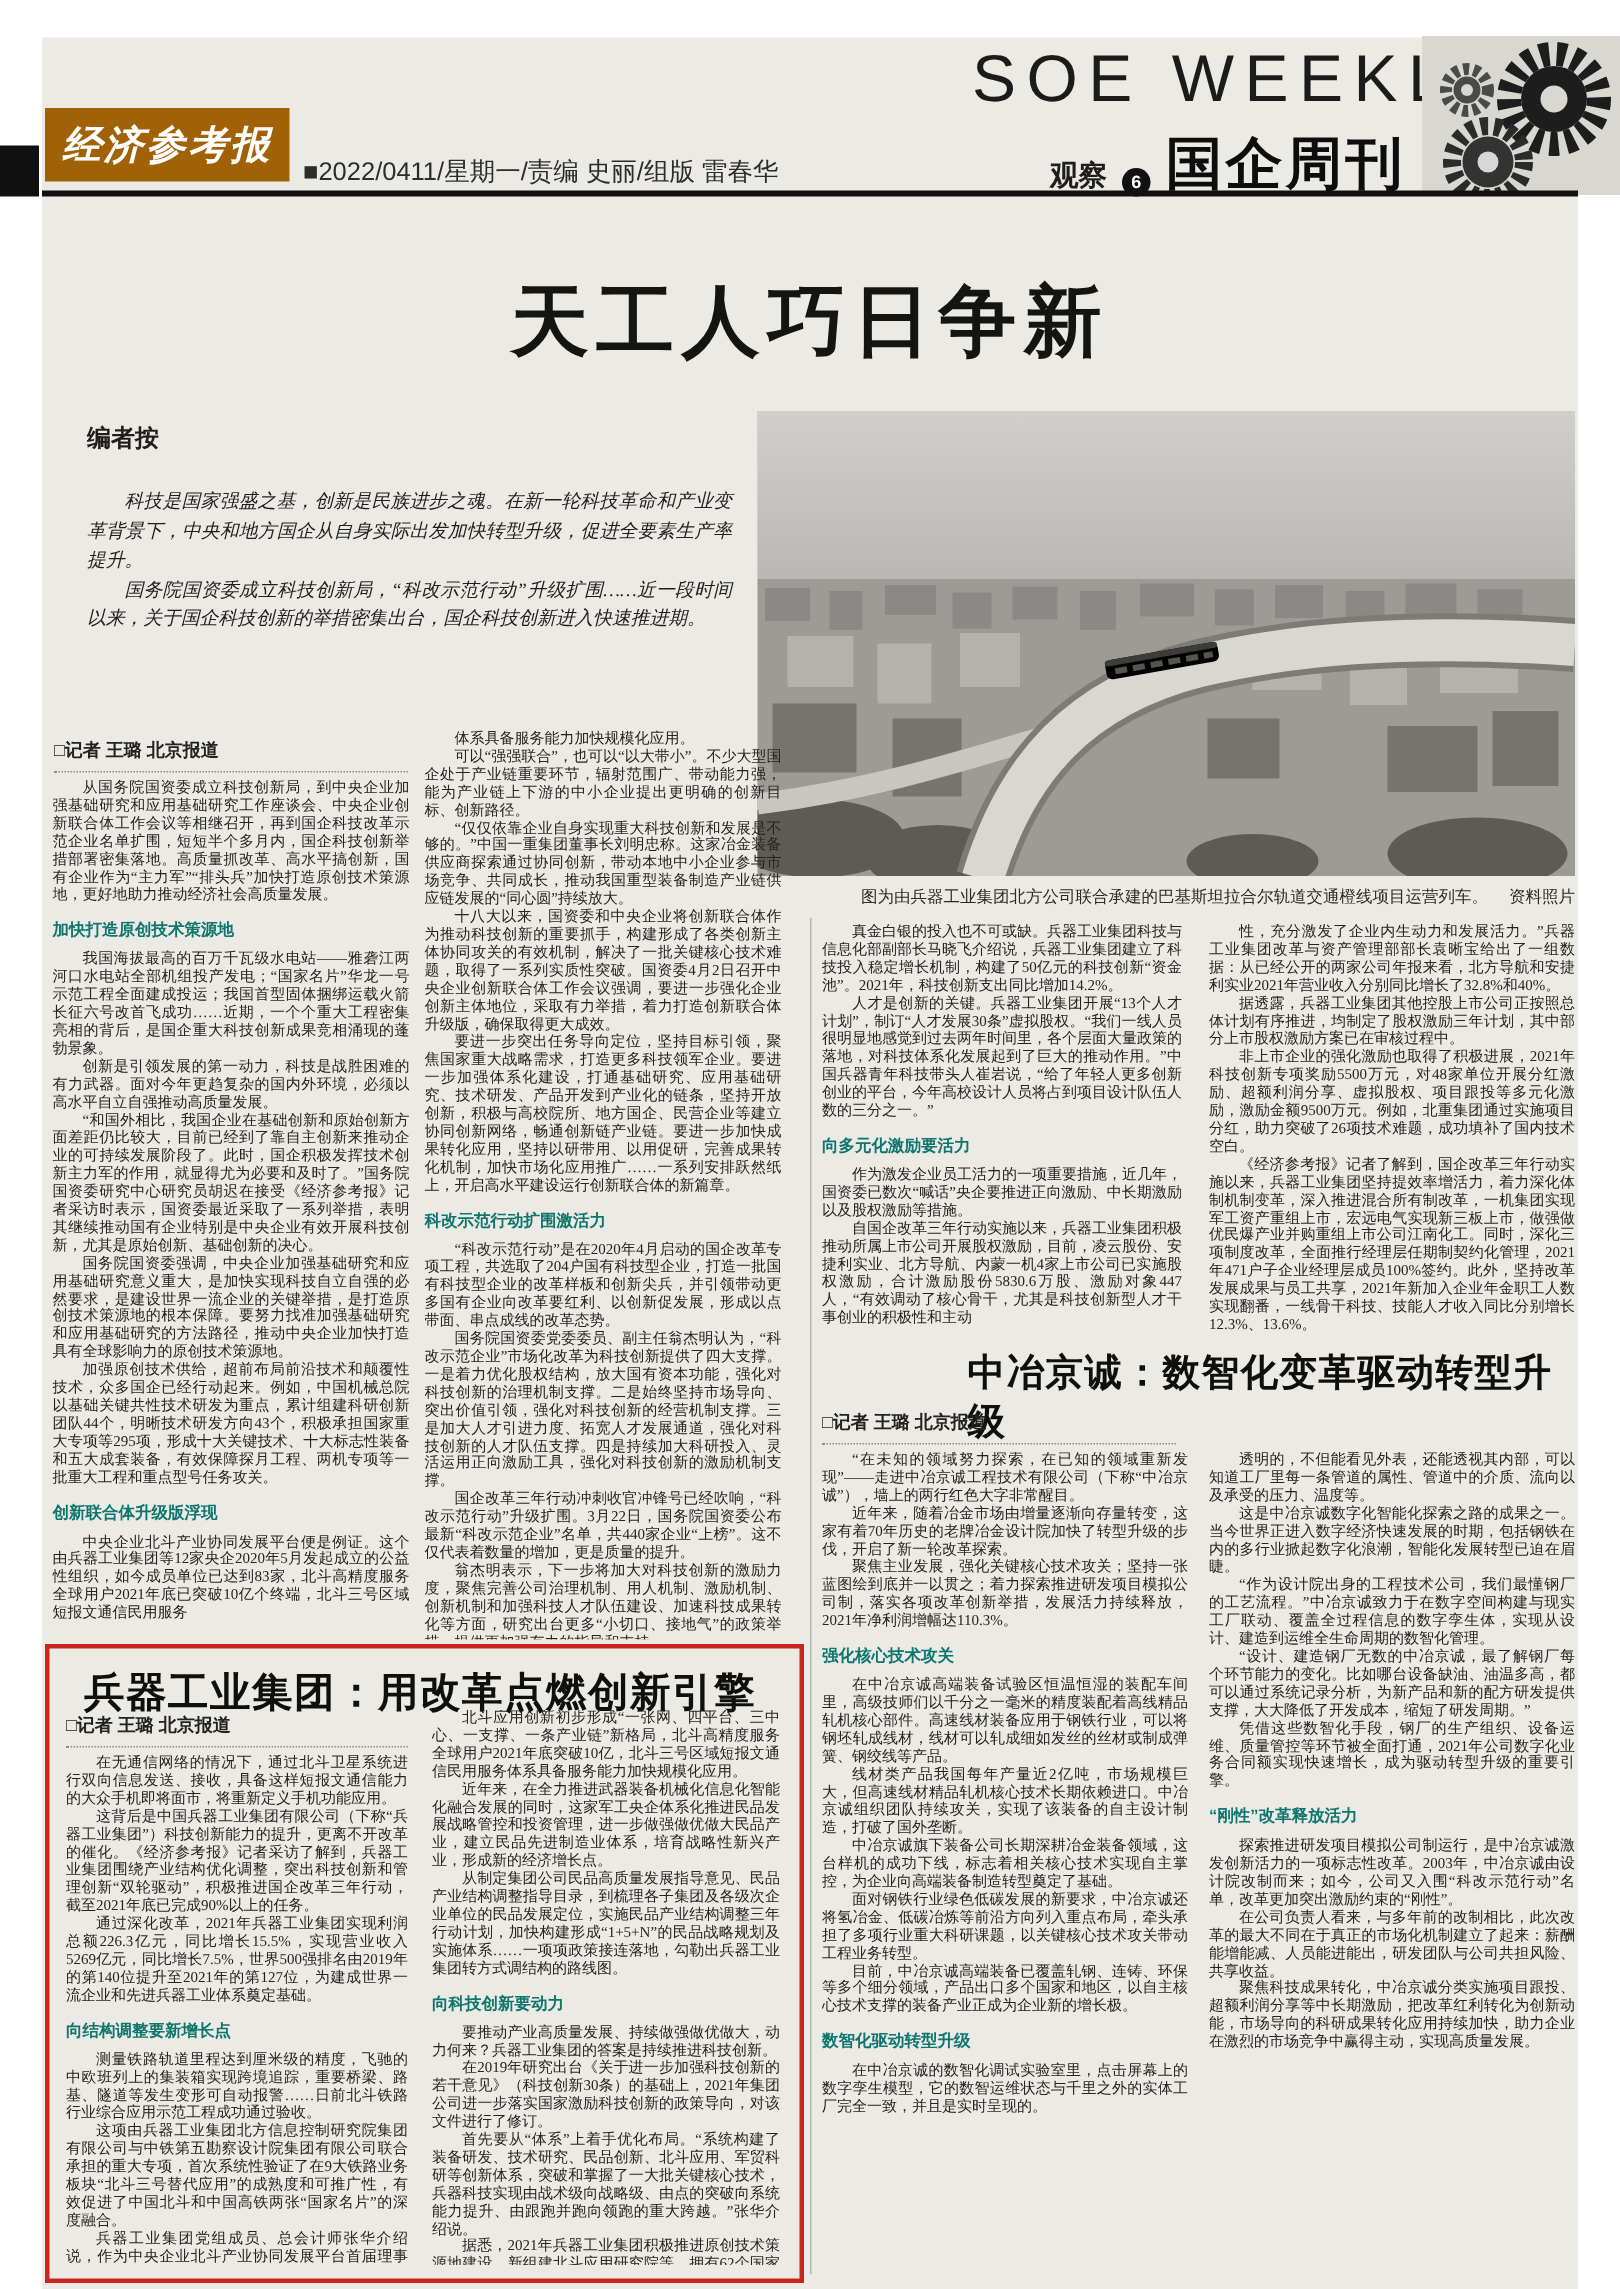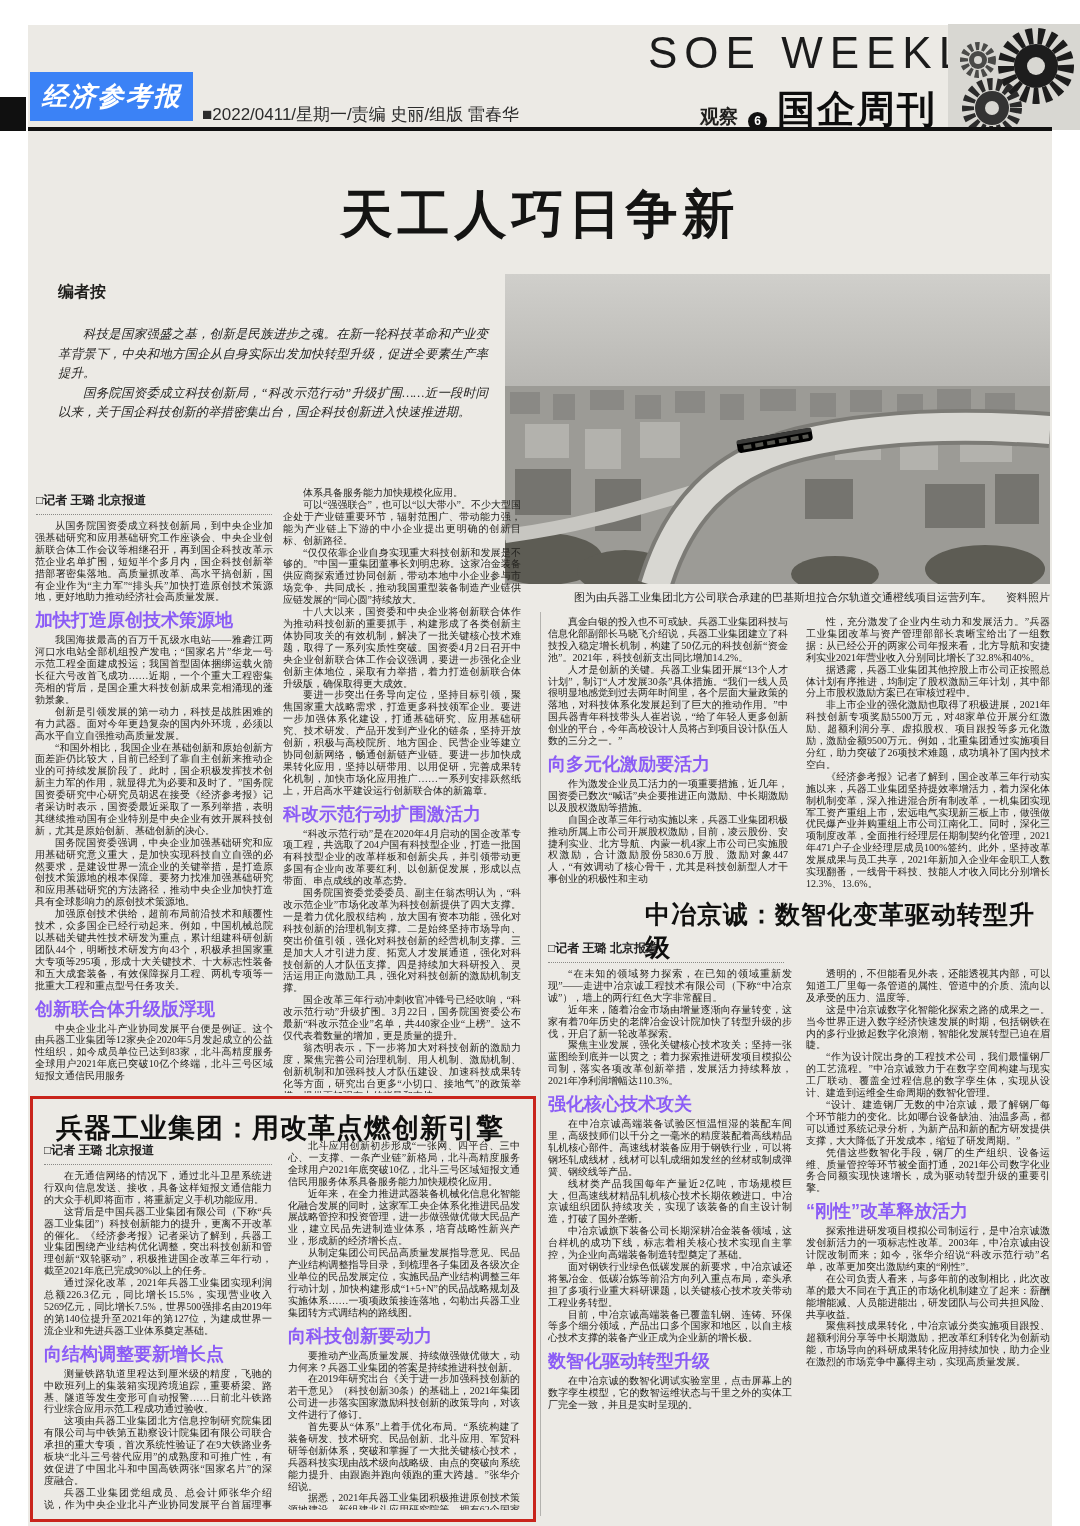--- a/index.html
+++ b/index.html
@@ -1,21 +1,21 @@
 <!DOCTYPE html>
 <html><head>
 <meta charset="utf-8">
 <style>
   html,body{margin:0;padding:0;background:#ffffff;}
   .canvas{position:relative;width:1080px;height:1526px;background:#ffffff;overflow:hidden;
           font-family:"Liberation Serif", serif;color:#1f1e1c;}
   .abs{position:absolute;}
   .sheet-bg{left:28px;top:25px;width:1024px;height:1501px;background:#eceae5;}
   .edge-block{left:0;top:97px;width:26px;height:34px;background:#101010;}
-  .logo-box{left:30px;top:72px;width:163px;height:49px;background:#3b82f6;color:#fff;
+  .logo-box{left:30px;top:72px;width:163px;height:49px;background:#a16207;color:#fff;
             display:flex;align-items:center;justify-content:center;font-family:"DejaVu Serif",serif;
             font-style:italic;font-weight:bold;font-size:26px;letter-spacing:2px;}
   .issue-info{left:202px;top:103px;font-size:17px;color:#2c2c2c;font-family:"Liberation Sans",sans-serif;}
   .masthead-rule{left:28px;top:127px;width:1024px;height:4px;background:#111;}
   .soe-en{left:648px;top:28px;font-family:"Liberation Sans",sans-serif;font-weight:300;
           font-size:44px;letter-spacing:7px;color:#1b1b1b;}
   .section-row{left:700px;top:84px;width:280px;display:flex;align-items:flex-end;gap:10px;
                font-family:"Liberation Sans",sans-serif;}
   .observe{font-size:19px;font-weight:600;padding-bottom:5px;text-align:center;}
   .pgnum{width:19px;height:19px;border-radius:50%;background:#111;color:#fff;text-align:center;
@@ -31,22 +31,22 @@
   .photo-caption{left:505px;top:590px;width:545px;text-align:right;font-size:11px;color:#2a2a28;}
   .photo-caption .credit{margin-left:14px;}
   .vrule{left:540px;top:612px;width:1px;height:904px;background:#b3b2ae;}
   .headline{font-family:"Liberation Sans",sans-serif;font-weight:900;color:#0f0f0e;text-align:center;}
   .a1-headline{left:35px;top:430px;width:486px;font-size:27px;letter-spacing:1px;}
   .byline{font-family:"Liberation Sans",sans-serif;font-size:12px;font-weight:bold;color:#222;
           border-bottom:1px dotted #8a8a86;padding-bottom:5px;}
   .a1-byline{left:36px;top:492px;width:236px;}
   .col{font-size:10px;line-height:11.9px;text-align:justify;overflow:hidden;color:#24231f;}
   .col p.para{margin:0;text-indent:2em;}
-  .col h4.subhead{font-family:"Liberation Sans",sans-serif;font-size:18px;font-weight:700;
-                  margin:9px 0 5px 0;color:#8b5cf6;line-height:17px;}
+  .col h4.subhead{font-family:"Liberation Sans",sans-serif;font-size:11px;font-weight:700;
+                  margin:9px 0 5px 0;color:#0f766e;line-height:17px;}
   .a1c1{left:35px;top:520px;width:238px;height:572px;}
   .a1c2{left:283px;top:487px;width:238px;height:606px;}
   .red-box{left:30px;top:1096px;width:500px;height:420px;border:3px solid #c9251c;}
   .a2-headline{left:36px;top:1110px;width:488px;font-size:27px;letter-spacing:1px;}
   .a2-byline{left:44px;top:1142px;width:228px;}
   .a2c1{left:44px;top:1170px;width:228px;height:340px;}
   .a2c2{left:288px;top:1140px;width:232px;height:370px;}
   .a2cc1{left:548px;top:616px;width:240px;height:272px;}
   .a2cc2{left:806px;top:616px;width:244px;height:272px;}
   .a3-headline{left:645px;top:898px;width:406px;font-size:25px;text-align:left;letter-spacing:1px;}
@@ -200,21 +200,21 @@
       <p class="para">近年来，在全力推进武器装备机械化信息化智能化融合发展的同时，这家军工央企体系化推进民品发展战略管控和投资管理，进一步做强做优做大民品产业，建立民品先进制造业体系，培育战略性新兴产业，形成新的经济增长点。</p>
       <p class="para">从制定集团公司民品高质量发展指导意见、民品产业结构调整指导目录，到梳理各子集团及各级次企业单位的民品发展定位，实施民品产业结构调整三年行动计划，加快构建形成“1+5+N”的民品战略规划及实施体系……一项项政策接连落地，勾勒出兵器工业集团转方式调结构的路线图。</p>
       <h4 class="subhead">向科技创新要动力</h4>
       <p class="para">要推动产业高质量发展、持续做强做优做大，动力何来？兵器工业集团的答案是持续推进科技创新。</p>
       <p class="para">在2019年研究出台《关于进一步加强科技创新的若干意见》（科技创新30条）的基础上，2021年集团公司进一步落实国家激励科技创新的政策导向，对该文件进行了修订。</p>
       <p class="para">首先要从“体系”上着手优化布局。“系统构建了装备研发、技术研究、民品创新、北斗应用、军贸科研等创新体系，突破和掌握了一大批关键核心技术，兵器科技实现由战术级向战略级、由点的突破向系统能力提升、由跟跑并跑向领跑的重大跨越。”张华介绍说。</p>
       <p class="para">据悉，2021年兵器工业集团积极推进原创技术策源地建设，新组建北斗应用研究院等，拥有62个国家级创新平台。</p>
     </div>
   <div class="abs col a2cc1">
       <p class="para">真金白银的投入也不可或缺。兵器工业集团科技与信息化部副部长马晓飞介绍说，兵器工业集团建立了科技投入稳定增长机制，构建了50亿元的科技创新“资金池”。2021年，科技创新支出同比增加14.2%。</p>
-      <p class="para">人才是创新的关键。兵器工业集团开展“13个人才计划”，制订“人才发展30条”具体措施。“我们一线人员很明显地感觉到过去两年时间里，各个层面大量政策的落地，对科技体系化发展起到了巨大的推动作用。”中国兵器青年科技带头人崔岩说，“给了年轻人更多创新创业的平台，今年高校设计人员将占到项目设计队伍人数的三分之一。”</p>
+      <p class="para">人才是创新的关键。兵器工业集团开展“13个人才计划”，制订“人才发展30条”虚拟股权。“我们一线人员很明显地感觉到过去两年时间里，各个层面大量政策的落地，对科技体系化发展起到了巨大的推动作用。”中国兵器青年科技带头人崔岩说，“给了年轻人更多创新创业的平台，今年高校设计人员将占到项目设计队伍人数的三分之一。”</p>
       <h4 class="subhead">向多元化激励要活力</h4>
       <p class="para">作为激发企业员工活力的一项重要措施，近几年，国资委已数次“喊话”央企要推进正向激励、中长期激励以及股权激励等措施。</p>
       <p class="para">自国企改革三年行动实施以来，兵器工业集团积极推动所属上市公司开展股权激励，目前，凌云股份、安捷利实业、北方导航、内蒙一机4家上市公司已实施股权激励，合计激励股份5830.6万股、激励对象447人，“有效调动了核心骨干，尤其是科技创新型人才干事创业的积极性和主动</p>
     </div>
   <div class="abs col a2cc2">
       <p class="para">性，充分激发了企业内生动力和发展活力。”兵器工业集团改革与资产管理部部长袁晰宝给出了一组数据：从已经公开的两家公司年报来看，北方导航和安捷利实业2021年营业收入分别同比增长了32.8%和40%。</p>
       <p class="para">据透露，兵器工业集团其他控股上市公司正按照总体计划有序推进，均制定了股权激励三年计划，其中部分上市股权激励方案已在审核过程中。</p>
       <p class="para">非上市企业的强化激励也取得了积极进展，2021年科技创新专项奖励5500万元，对48家单位开展分红激励、超额利润分享、虚拟股权、项目跟投等多元化激励，激励金额9500万元。例如，北重集团通过实施项目分红，助力突破了26项技术难题，成功填补了国内技术空白。</p>
       <p class="para">《经济参考报》记者了解到，国企改革三年行动实施以来，兵器工业集团坚持提效率增活力，着力深化体制机制变革，深入推进混合所有制改革，一机集团实现军工资产重组上市，宏远电气实现新三板上市，做强做优民爆产业并购重组上市公司江南化工。同时，深化三项制度改革，全面推行经理层任期制契约化管理，2021年471户子企业经理层成员100%签约。此外，坚持改革发展成果与员工共享，2021年新加入企业年金职工人数实现翻番，一线骨干科技、技能人才收入同比分别增长12.3%、13.6%。</p>
     </div>
@@ -234,17 +234,17 @@
       <h4 class="subhead">数智化驱动转型升级</h4>
       <p class="para">在中冶京诚的数智化调试实验室里，点击屏幕上的数字孪生模型，它的数智运维状态与千里之外的实体工厂完全一致，并且是实时呈现的。</p>
     </div>
   <div class="abs col a3c2">
       <p class="para">透明的，不但能看见外表，还能透视其内部，可以知道工厂里每一条管道的属性、管道中的介质、流向以及承受的压力、温度等。</p>
       <p class="para">这是中冶京诚数字化智能化探索之路的成果之一。当今世界正进入数字经济快速发展的时期，包括钢铁在内的多行业掀起数字化浪潮，智能化发展转型已迫在眉睫。</p>
       <p class="para">“作为设计院出身的工程技术公司，我们最懂钢厂的工艺流程。”中冶京诚致力于在数字空间构建与现实工厂联动、覆盖全过程信息的数字孪生体，实现从设计、建造到运维全生命周期的数智化管理。</p>
       <p class="para">“设计、建造钢厂无数的中冶京诚，最了解钢厂每个环节能力的变化。比如哪台设备缺油、油温多高，都可以通过系统记录分析，为新产品和新的配方研发提供支撑，大大降低了开发成本，缩短了研发周期。”</p>
       <p class="para">凭借这些数智化手段，钢厂的生产组织、设备运维、质量管控等环节被全面打通，2021年公司数字化业务合同额实现快速增长，成为驱动转型升级的重要引擎。</p>
       <h4 class="subhead">“刚性”改革释放活力</h4>
-      <p class="para">探索推进研发项目模拟公司制运行，是中冶京诚激发创新活力的一项标志性改革。2003年，中冶京诚由设计院改制而来；如今，张华介绍说“科改示范行动”名单，改革更加突出激励约束的“刚性”。</p>
+      <p class="para">探索推进研发项目模拟公司制运行，是中冶京诚激发创新活力的一项标志性改革。2003年，中冶京诚由设计院改制而来；如今，公司又入围“科改示范行动”名单，改革更加突出激励约束的“刚性”。</p>
       <p class="para">在公司负责人看来，与多年前的改制相比，此次改革的最大不同在于真正的市场化机制建立了起来：薪酬能增能减、人员能进能出，研发团队与公司共担风险、共享收益。</p>
       <p class="para">聚焦科技成果转化，中冶京诚分类实施项目跟投、超额利润分享等中长期激励，把改革红利转化为创新动能，市场导向的科研成果转化应用持续加快，助力企业在激烈的市场竞争中赢得主动，实现高质量发展。</p>
     </div>
 </div>
 
 </body></html>

